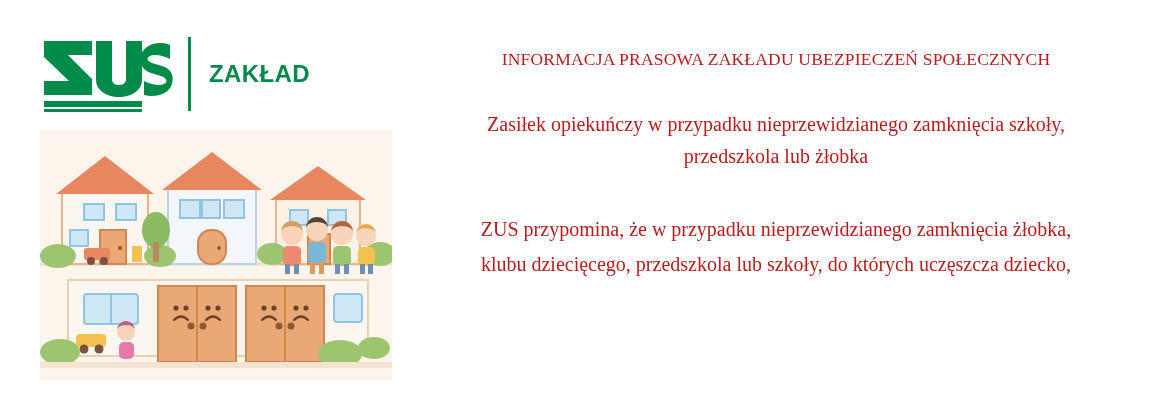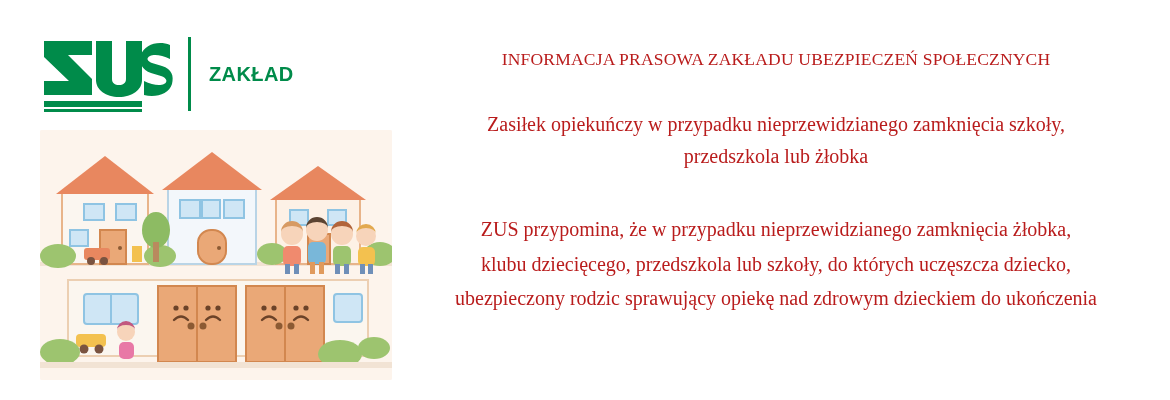--- a/index.html
+++ b/index.html
@@ -44,21 +44,21 @@
     width: 3px;
     height: 74px;
     background: #008b4a;
     margin: 0 18px 0 14px;
     flex: 0 0 auto;
   }
   .logo-words {
     font-family: "Liberation Sans", sans-serif;
     color: #008b4a;
     font-weight: bold;
-    font-size: 20px;
+    font-size: 24px;
     line-height: 1.33;
     letter-spacing: 0.4px;
   }
   .logo-words div {
     white-space: nowrap;
   }
 
   
   .illus-wrap {
     margin-top: 10px;
@@ -289,17 +289,16 @@
     <div class="press-heading">INFORMACJA PRASOWA ZAKŁADU UBEZPIECZEŃ SPOŁECZNYCH</div>
 
     <div class="title">
       <span class="ln">Zasiłek opiekuńczy w przypadku nieprzewidzianego zamknięcia szkoły,</span>
       <span class="ln">przedszkola lub żłobka</span>
     </div>
 
     <div class="body-text">
       <span class="ln">ZUS przypomina, że w przypadku nieprzewidzianego zamknięcia żłobka,</span>
       <span class="ln">klubu dziecięcego, przedszkola lub szkoły, do których uczęszcza dziecko,</span>
-      <span class="ln">ubezpieczony rodzic sprawujący opiekę nad zdrowym dzieckiem do ukończenia</span>
     </div>
   </div>
 
 </div>
 
 </body></html>

